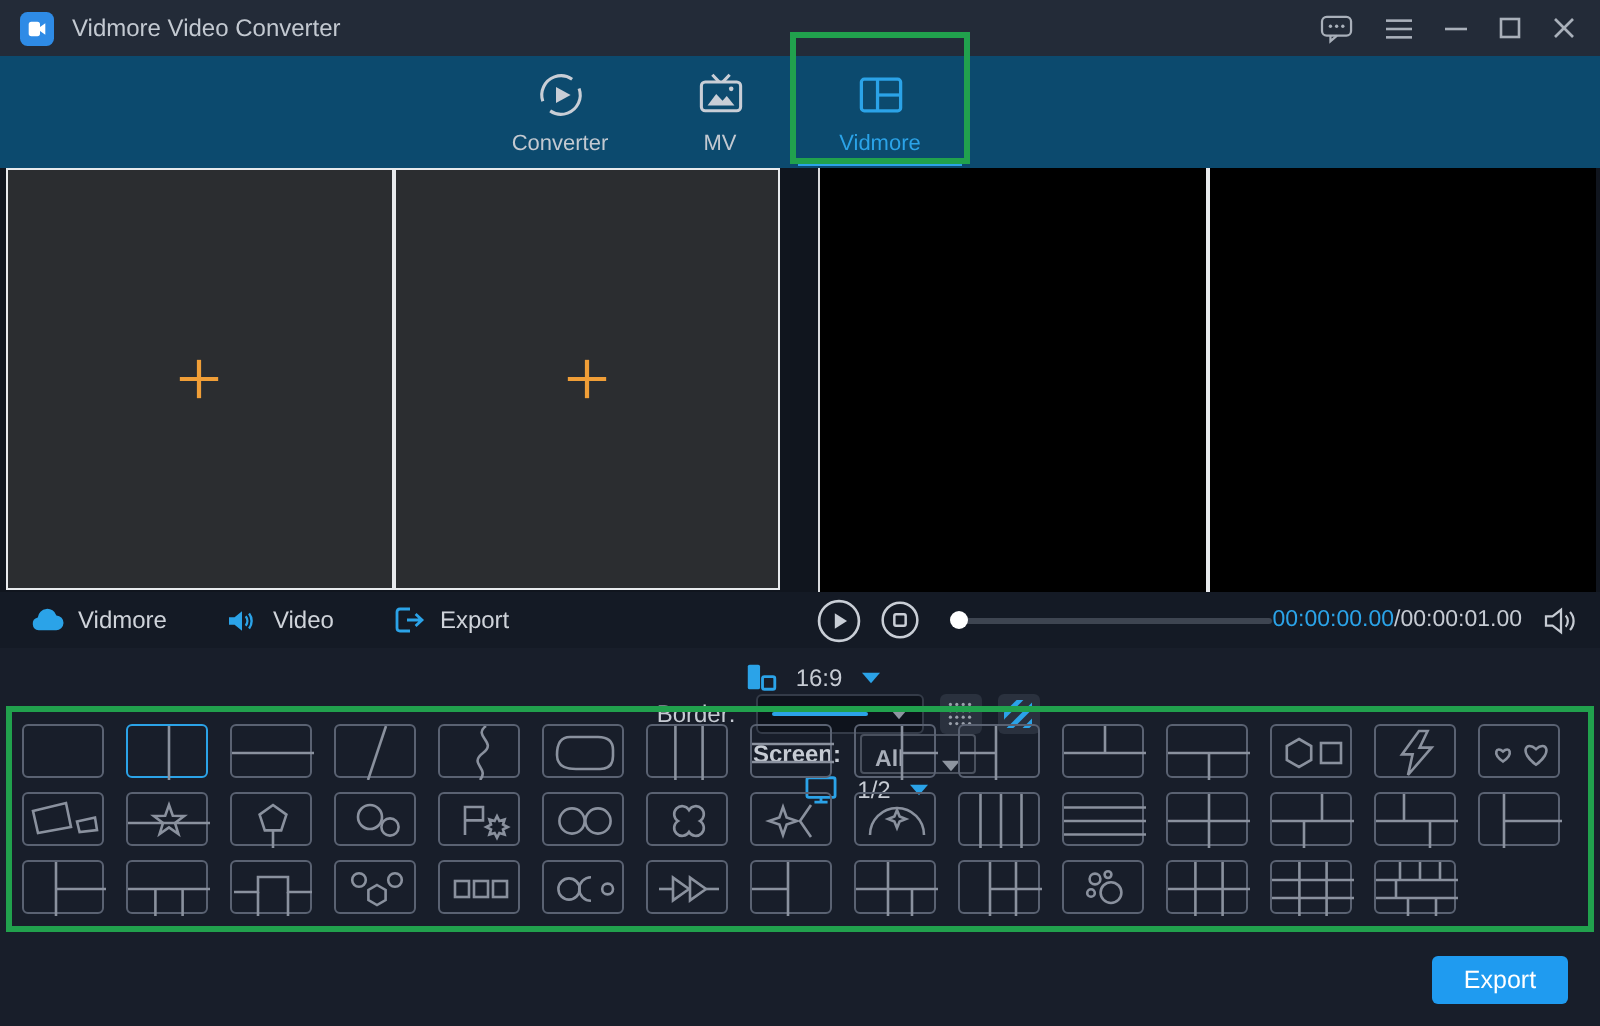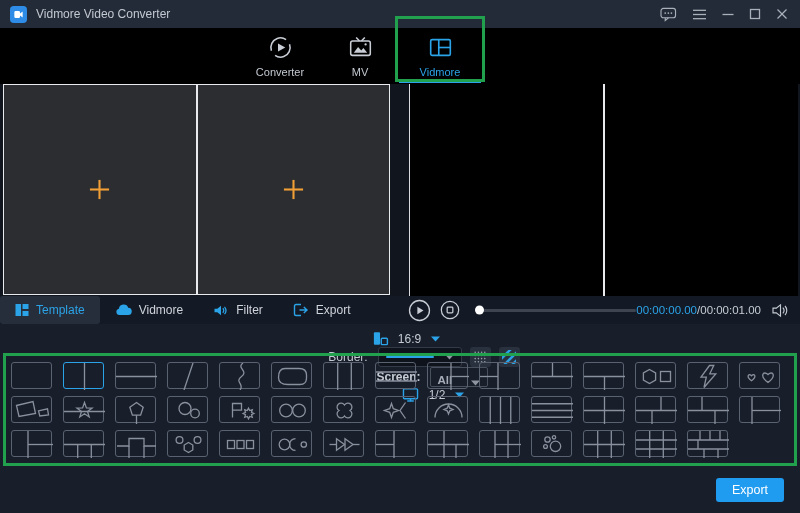--- a/index.html
+++ b/index.html
@@ -12,21 +12,21 @@
 
   
   .titlebar { position:absolute; top:0; left:0; right:0; height:28px; background:#232B38;
               display:flex; align-items:center; padding:0 10px; z-index:2; }
   .app-logo { width:17px; height:17px; margin-right:9px; }
   .title { font-size:12px; color:#C3C9D1; }
   .win-controls { margin-left:auto; display:flex; align-items:center; gap:15px; padding-right:2px; }
   .win-btn { display:flex; align-items:center; justify-content:center; height:18px; cursor:pointer; }
 
   
-  .navbar { position:absolute; top:28px; left:0; right:0; height:56px; background:#000000; z-index:1; }
+  .navbar { position:absolute; top:28px; left:0; right:0; height:56px; background:#0c4a6e; z-index:1; }
   .nav-tabs { position:absolute; left:240px; top:0; display:flex; }
   .nav-tab { width:80px; height:56px; display:flex; flex-direction:column; align-items:center;
              justify-content:center; gap:5px; cursor:pointer; }
   .nav-icon { height:26px; display:flex; align-items:center; justify-content:center; }
   .nav-label { font-size:11px; color:#C3C9D1; }
   .nav-tab.active .nav-label { color:#2BA3E8; }
   .nav-underline { position:absolute; left:399px; top:52px; width:82px; height:3px; background:#2BA3E8; }
 
   
   .editor-panel { position:absolute; top:84px; left:3px; width:387px; height:211px; display:flex;
@@ -213,47 +213,37 @@
     </div>
   </div>
 
 <div class="preview-panel">
   <div class="preview-cell"></div>
   <div class="preview-cell"></div>
 </div>
 
 <div class="control-row">
   <div class="panel-tabs">
-      <div class="panel-tab active">
-        <span>
-          <svg viewBox="0 0 14 14" width="14" height="14">
-            <rect x="0.5" y="1" width="5.5" height="12" fill="#2BA3E8"></rect>
-            <rect x="7.5" y="1" width="6" height="5" fill="#2BA3E8"></rect>
-            <rect x="7.5" y="8" width="6" height="5" fill="#2BA3E8"></rect>
-          </svg>
-        </span>
-        <span class="tab-label">Template</span>
-      </div>
       <div class="panel-tab">
         <span>
           <svg viewBox="0 0 18 13" width="17" height="12">
             <path d="M13.8 12 H4.5 A3.5 3.5 0 0 1 4 5.1 A5.2 5.2 0 0 1 14.1 4 A3.6 3.6 0 0 1 13.8 12 Z" fill="#2BA3E8"></path>
           </svg>
         </span>
         <span class="tab-label">Vidmore</span>
       </div>
       <div class="panel-tab">
         <span>
           <svg viewBox="0 0 17 14" width="16" height="13" fill="none">
             <path d="M1.5 5 H4.5 L8.5 1.8 V12.2 L4.5 9 H1.5 Z" fill="#2BA3E8"></path>
             <path d="M10.5 4.5 a4 4 0 0 1 0 5" stroke="#2BA3E8" stroke-width="1.3"></path>
             <path d="M12.3 3 a6.5 6.5 0 0 1 0 8" stroke="#2BA3E8" stroke-width="1.3"></path>
           </svg>
         </span>
-        <span class="tab-label">Filter</span>
+        <span class="tab-label">Video</span>
       </div>
       <div class="panel-tab">
         <span>
           <svg viewBox="0 0 16 14" width="16" height="14" fill="none" stroke="#2BA3E8" stroke-width="1.4">
             <path d="M8 1.5 H3 Q1.5 1.5 1.5 3 V11 Q1.5 12.5 3 12.5 H8"></path>
             <path d="M6.5 7 H13.5 M10.8 4 L14 7 L10.8 10"></path>
           </svg>
         </span>
         <span class="tab-label">Export</span>
       </div>

